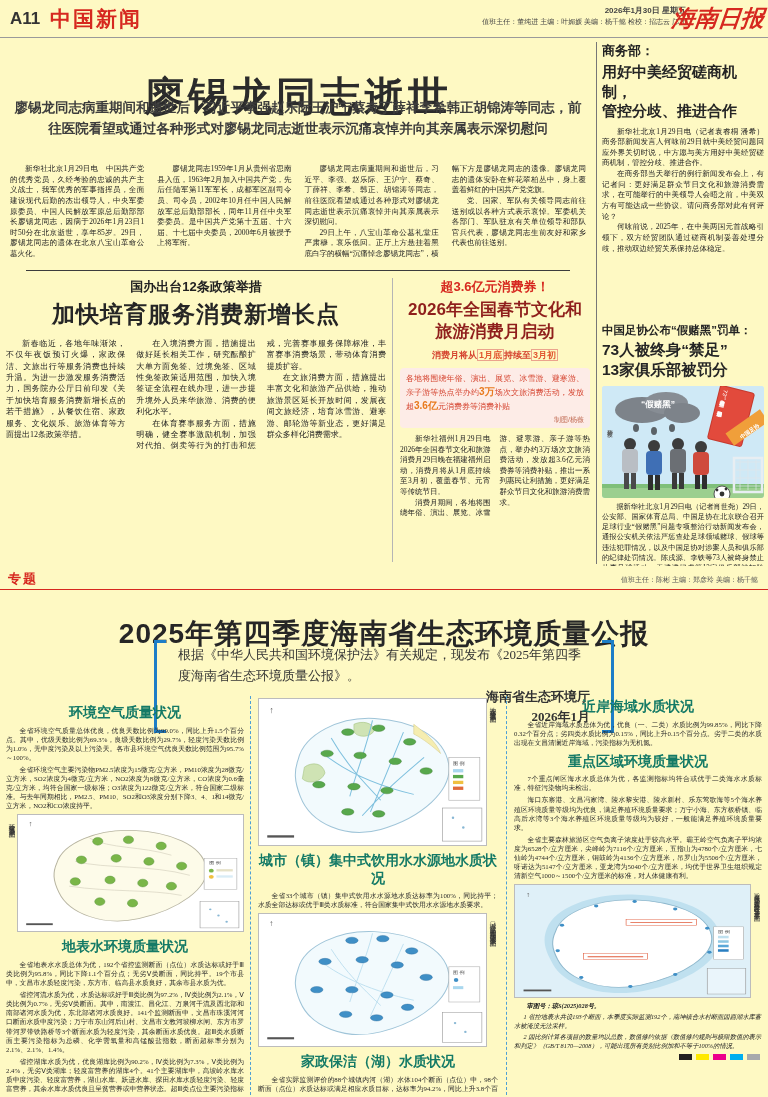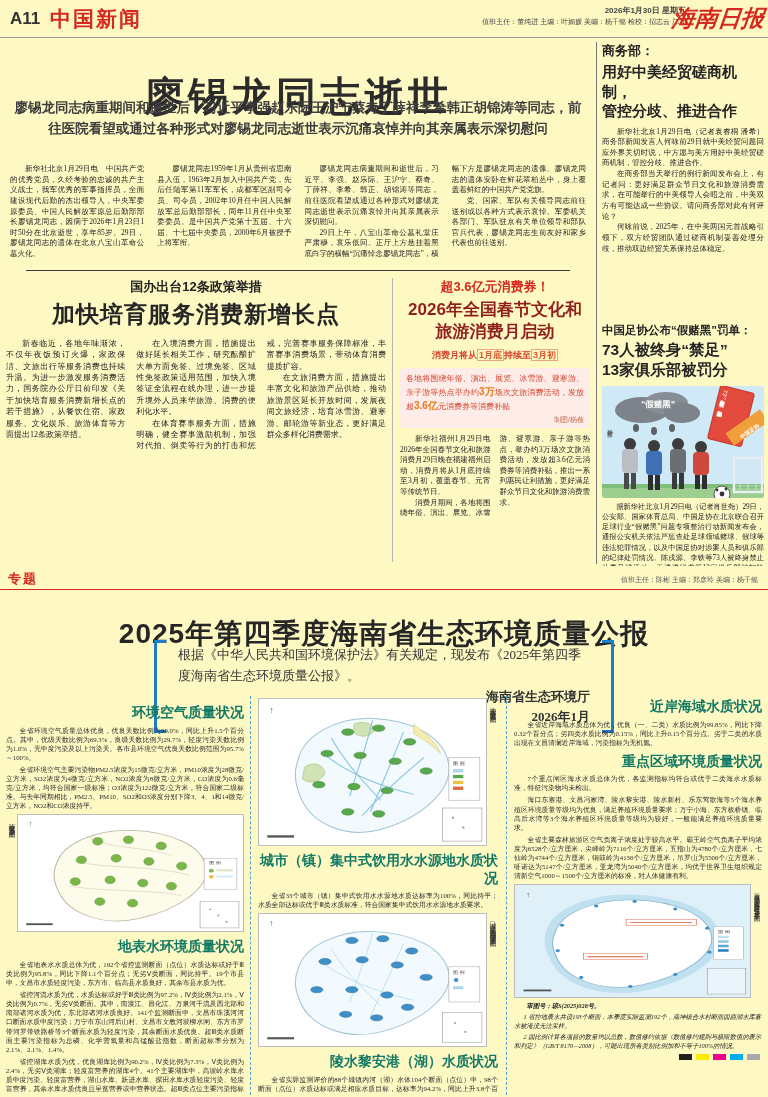--- a/index.html
+++ b/index.html
@@ -73,21 +73,21 @@
   .bk.r{border-left:none;}
   .sp-intro-text{flex:1;padding:5px 12px;font-size:13px;color:#333;line-height:1.6;
                  font-family:"Liberation Serif",serif;}
   .sp-sign{text-align:right;font-weight:bold;}
   .cols{position:absolute;top:130px;height:395px;overflow:hidden;}
   .col-l{left:6px;width:238px;}
   .col-m{left:258px;width:240px;}
   .col-r{left:514px;width:248px;}
   .dash{position:absolute;top:128px;height:399px;border-left:1px dashed #4d9fd6;}
   .d1{left:250px;} .d2{left:506px;}
-  .sp-title{width:100%;text-align:right;font-size:14px;font-weight:bold;color:#147a66;margin:6px 0 4px 0;line-height:1.25;}
+  .sp-title{width:100%;text-align:center;font-size:14px;font-weight:bold;color:#147a66;margin:6px 0 4px 0;line-height:1.25;}
   .sp-p{margin:0 0 3px 0;text-indent:2em;font-size:6.8px;line-height:1.34;text-align:justify;color:#2a2a2a;
         font-family:"Liberation Serif",serif;}
   .maprow{display:flex;align-items:stretch;margin:4px 0;}
   .map-box{position:relative;flex:1;border:1px solid #bcbcbc;background:#fff;overflow:hidden;}
   .vcap{writing-mode:vertical-rl;font-size:6.5px;color:#333;letter-spacing:1px;padding:4px 1px;max-height:150px;overflow:hidden;}
   .marks{margin-top:4px;text-align:center;line-height:0;}
   .marks .swatch{display:inline-block;width:13px;height:6px;margin:0 2px;}
   .footnotes{font-size:6.3px;font-style:italic;color:#222;line-height:1.4;margin-top:3px;
              font-family:"Liberation Serif",serif;}
   .footnotes p{margin:0 0 2px 0;text-indent:1.5em;}
@@ -354,21 +354,21 @@
             <circle cx="191" cy="75" r="2.2" fill="#3f8fc6"></circle>
               <rect x="188" y="82" width="10" height="3.4" fill="#a9d7ee"></rect>
             <rect x="178" y="112" width="38" height="34" fill="#fff" stroke="#999" stroke-width="0.6"></rect>
             <circle cx="190" cy="124" r="1.2" fill="#88b7d4"></circle>
               <circle cx="200" cy="134" r="1.2" fill="#88b7d4"></circle>
             <rect x="8" y="140" width="26" height="2.4" fill="#555"></rect>
           </svg>
         </div>
         <div class="vcap">城市（镇）集中式饮用水水源地水质示意图</div>
       </div>
-      <div class="sp-title">陵水黎安港（湖）水质状况</div>
+      <div class="sp-title">家政保洁（湖）水质状况</div>
       <p class="sp-p">全省实际监测评价的88个城镇内河（湖）水体104个断面（点位）中，98个断面（点位）水质达标或满足相应水质目标，达标率为94.2%，同比上升3.8个百分点。劣Ⅴ类断面有5个，占4.8%，同比下降3.9个百分点。超标指标为氨氮、总磷和化学需氧量，断面超标率分别为4.8%、1.0%和1.0%。</p>
 
     </div>
 
     <div class="cols col-r">
       <div class="sp-title" style="margin-top:0;">近岸海域水质状况</div>
       <p class="sp-p">全省近岸海域水质总体为优，优良（一、二类）水质比例为99.85%，同比下降0.32个百分点；劣四类水质比例为0.15%，同比上升0.15个百分点。劣于二类的水质出现在文昌清澜近岸海域，污染指标为无机氮。</p>
       <div class="sp-title">重点区域环境质量状况</div>
       <p class="sp-p">7个重点闸区海水水质总体为优，各监测指标均符合或优于二类海水水质标准，特征污染物均未检出。</p>
       <p class="sp-p">海口东寨港、文昌冯家湾、陵水黎安港、陵水新村、乐东莺歌海等5个海水养殖区环境质量等级均为优良，满足养殖环境质量要求；万宁小海、东方板桥镇、临高后水湾等3个海水养殖区环境质量等级均为较好，一般能满足养殖环境质量要求。</p>

